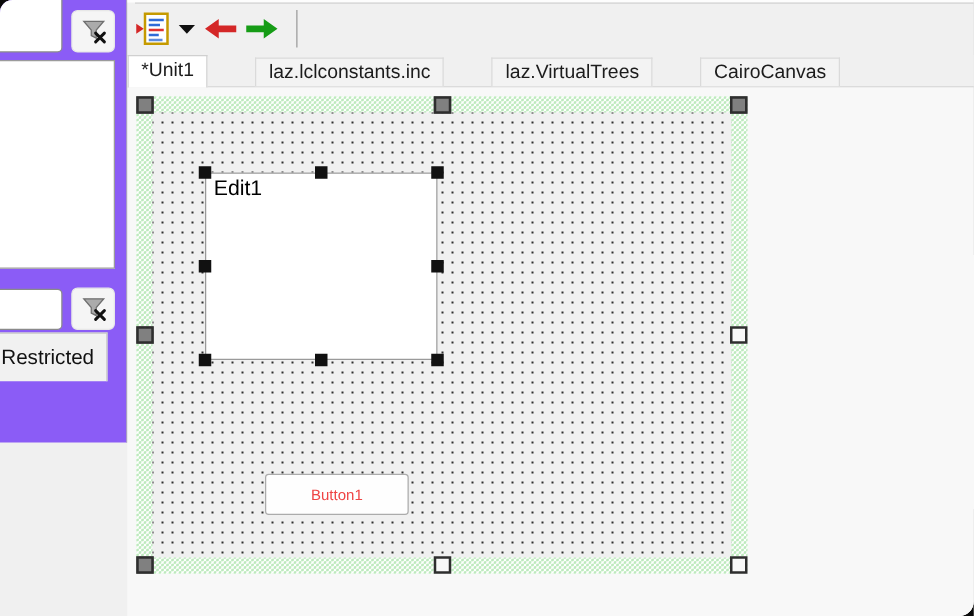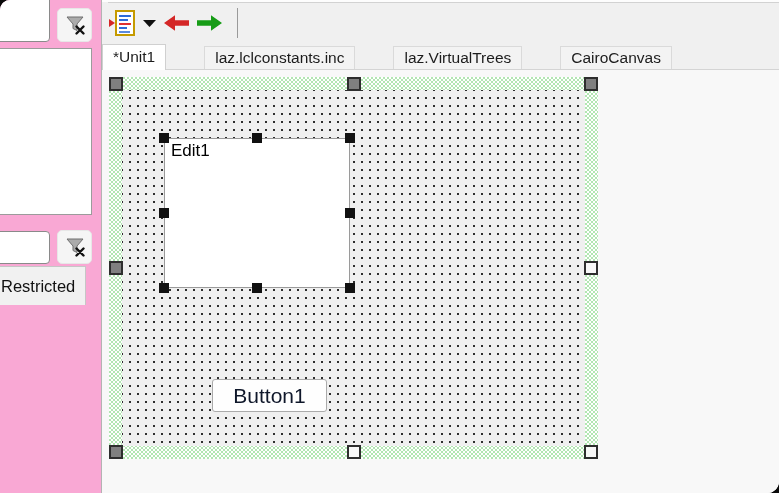--- a/index.html
+++ b/index.html
@@ -7,21 +7,21 @@
     width:779px;height:493px;background:#0a0a0a;overflow:hidden;
     font-family:"Liberation Sans","DejaVu Sans",sans-serif;
     -webkit-font-smoothing:antialiased;
   }
   .window{
     position:absolute;left:0;top:0;width:779px;height:493px;
     background:#f0f0f0;border-radius:10px 0 12px 0;overflow:hidden;
   }
 
   
-  .left-column{position:absolute;left:0;top:0;width:101px;height:493px;background:#f9a8d4;border-right:1px solid #b3b3b3;}
+  .left-column{position:absolute;left:0;top:0;width:101px;height:354px;background:#8b5cf6;border-right:1px solid #b3b3b3;}
   .oi-input{position:absolute;background:#fff;border:1px solid #8a8a8a;border-radius:4px;outline:none;font-size:14px;padding:0 4px;box-sizing:border-box;}
   .oi-input.top{left:-12px;top:-10px;width:62px;height:52px;}
   .oi-input.mid{left:-12px;top:231px;width:62px;height:33px;}
   .filter-btn{position:absolute;width:35px;height:34px;background:#f5f5f5;border:1px solid #e7e7e7;border-radius:5px;box-sizing:border-box;display:flex;align-items:center;justify-content:center;cursor:pointer;}
   .filter-btn.top{left:57px;top:8px;}
   .filter-btn.mid{left:57px;top:230px;}
   .listbox{position:absolute;left:-12px;top:48px;width:104px;height:167px;background:#fff;border:1px solid #9b9b9b;box-sizing:border-box;}
   .restricted-tab{position:absolute;left:-20px;top:266px;width:106px;height:39px;background:#f1f1f1;border:1px solid #c6c6c6;border-bottom:none;box-sizing:border-box;font-size:16.5px;color:#111;display:flex;align-items:center;padding-left:20px;}
   .grid-panel{position:absolute;left:2px;top:305px;width:91px;height:188px;background:#f5f5f5;border:1px solid #999;border-bottom:none;box-sizing:border-box;overflow:hidden;}
   .grid-rows{position:absolute;left:0;top:0;width:69px;}
@@ -67,21 +67,21 @@
 
   
   .edit-wrap{position:absolute;left:42px;top:48px;width:186px;height:150px;cursor:move;}
   .edit-box{position:absolute;left:0;top:0;right:0;bottom:0;background:#fff;border:1px solid #9a9a9a;box-sizing:border-box;font-size:17px;color:#000;padding:2px 0 0 6px;}
   .eh{position:absolute;width:10px;height:10px;background:#111;z-index:6;cursor:pointer;}
   .eh.tl{left:-5px;top:-5px;} .eh.tm{left:calc(50% - 5px);top:-5px;} .eh.tr{right:-5px;top:-5px;}
   .eh.lm{left:-5px;top:calc(50% - 5px);} .eh.rm{right:-5px;top:calc(50% - 5px);}
   .eh.bl{left:-5px;bottom:-5px;} .eh.bm{left:calc(50% - 5px);bottom:-5px;} .eh.br{right:-5px;bottom:-5px;}
 
   
-  .btn-control{position:absolute;left:90px;top:289px;width:115px;height:33px;background:#fefefe;border:1px solid #ababab;border-radius:3px;box-sizing:border-box;display:flex;align-items:center;justify-content:center;font-size:21px;color:#0f172a;cursor:move;}
+  .btn-control{position:absolute;left:90px;top:289px;width:115px;height:33px;background:#fefefe;border:1px solid #ababab;border-radius:3px;box-sizing:border-box;display:flex;align-items:center;justify-content:center;font-size:12px;color:#ef4444;cursor:move;}
 </style>
 </head>
 <body>
 
 <div class="window">
 
   <div class="left-column">
 
     <input class="oi-input top" type="text" value="" style="">
     <div class="filter-btn top">

